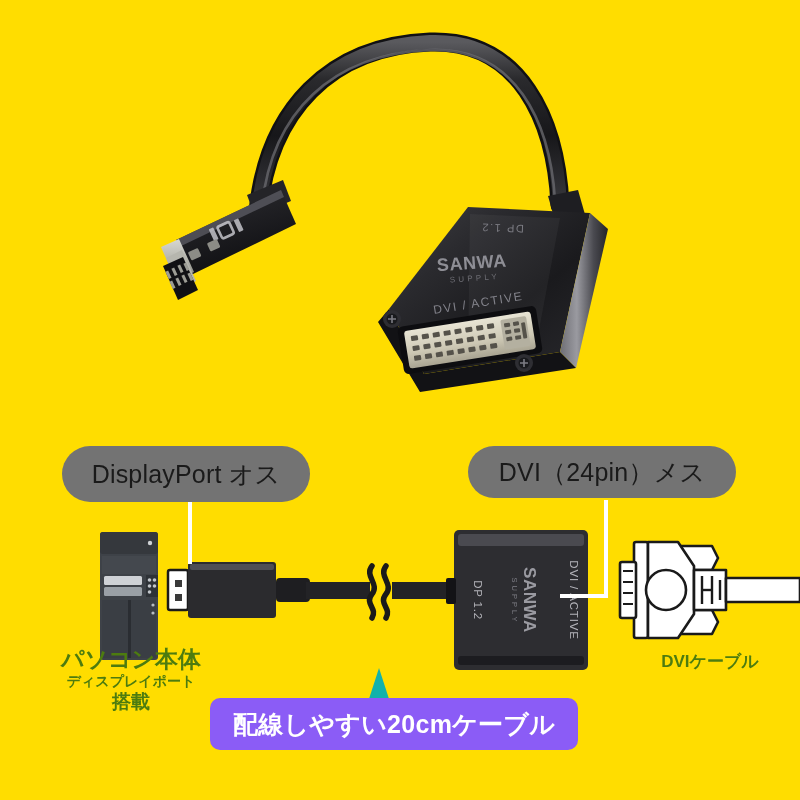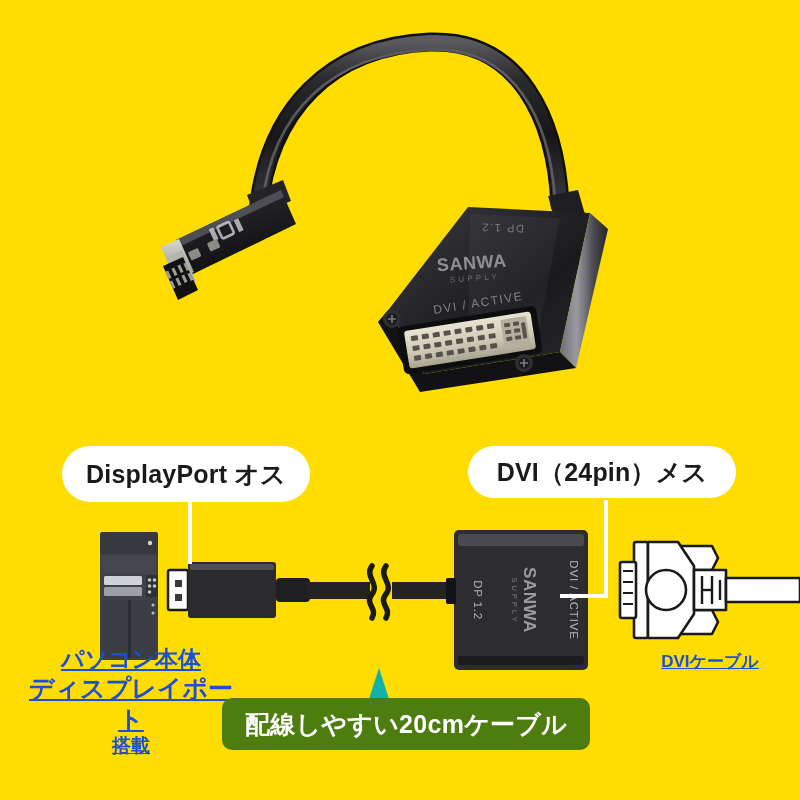--- a/index.html
+++ b/index.html
@@ -30,27 +30,27 @@
   #diagram {
     position: absolute;
     left: 0; top: 430px;
     width: 800px; height: 370px;
   }
   #diagram-svg { position: absolute; left: 0; top: 0; }
 
   
   .pill {
     position: absolute;
-    background: #ffffff;
+    background: #737373;
     border-radius: 28px;
     display: flex;
     align-items: center;
     justify-content: center;
     color: #1a1a1a;
-    font-weight: 700;
+    font-weight: 400;
     white-space: nowrap;
     letter-spacing: 0.2px;
   }
   #pill-dp {
     left: 62px; top: 16px;
     width: 248px; height: 56px;
     font-size: 25px;
   }
   #pill-dvi {
     left: 468px; top: 16px;
@@ -73,44 +73,43 @@
   }
   #leader-dvi-h {
     left: 560px; top: 164px;
     width: 48px; height: 4px;
   }
 
   
   .caption {
     position: absolute;
     text-align: center;
-    color: #1d4ed8;
+    color: #4d7c0f;
     font-weight: bold;
     line-height: 1.22;
-    text-decoration: underline;
   }
   #caption-pc {
     left: 22px; top: 215px;
     width: 218px;
   }
   #caption-pc .l1 { font-size: 23px; }
-  #caption-pc .l2 { font-size: 25px; }
+  #caption-pc .l2 { font-size: 14px; }
   #caption-pc .l3 { font-size: 19px; }
   #caption-dvi-cable {
     left: 620px; top: 222px;
     width: 180px;
     font-size: 17px;
   }
 
   
   #banner {
     position: absolute;
-    left: 222px; top: 268px;
+    left: 210px; top: 268px;
     width: 368px; height: 52px;
-    background: #4d7c0f;
+    background: #8b5cf6;
     border-radius: 10px;
     display: flex;
     align-items: center;
     justify-content: center;
     color: #ffffff;
     font-size: 25px;
     font-weight: bold;
     white-space: nowrap;
     letter-spacing: 0.3px;
   }

